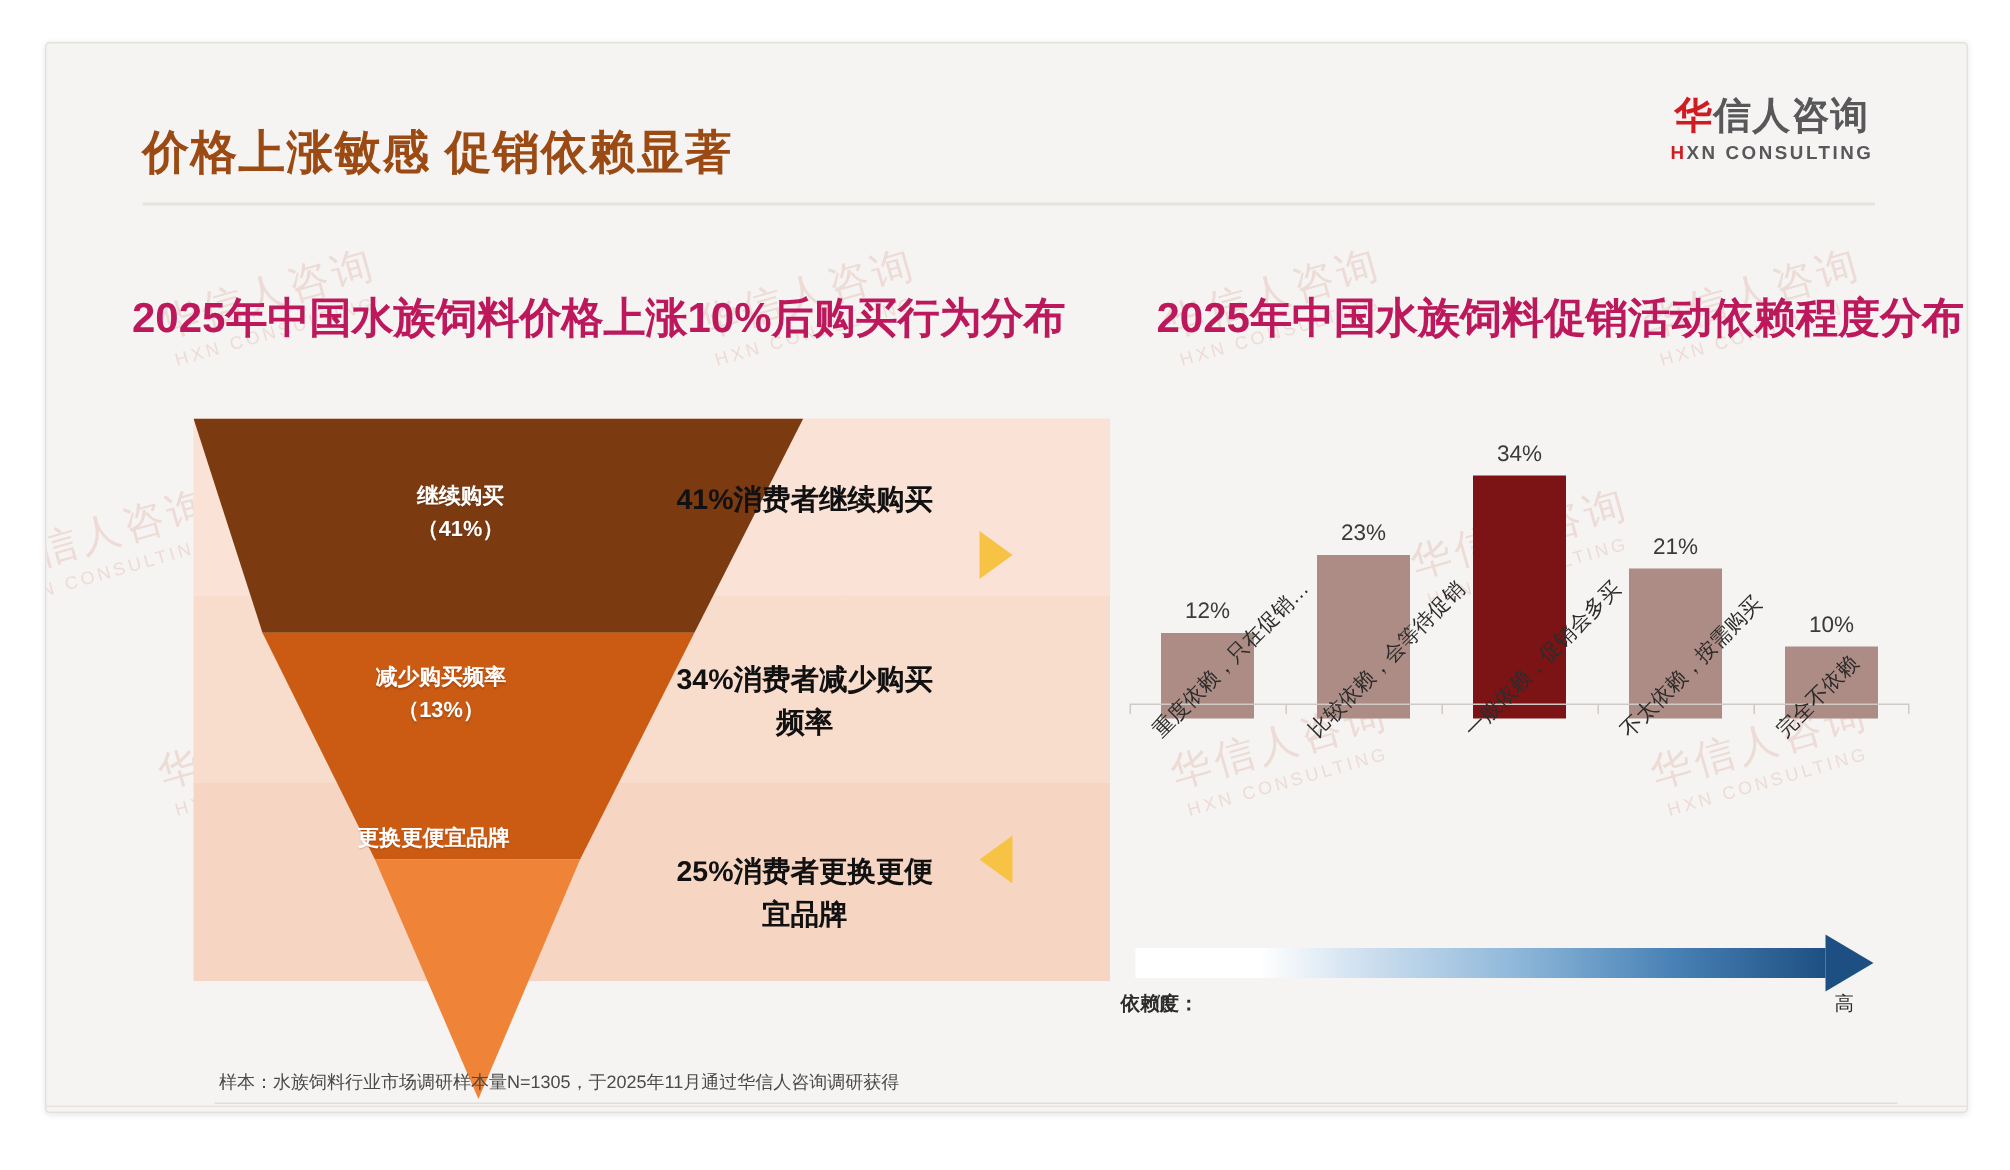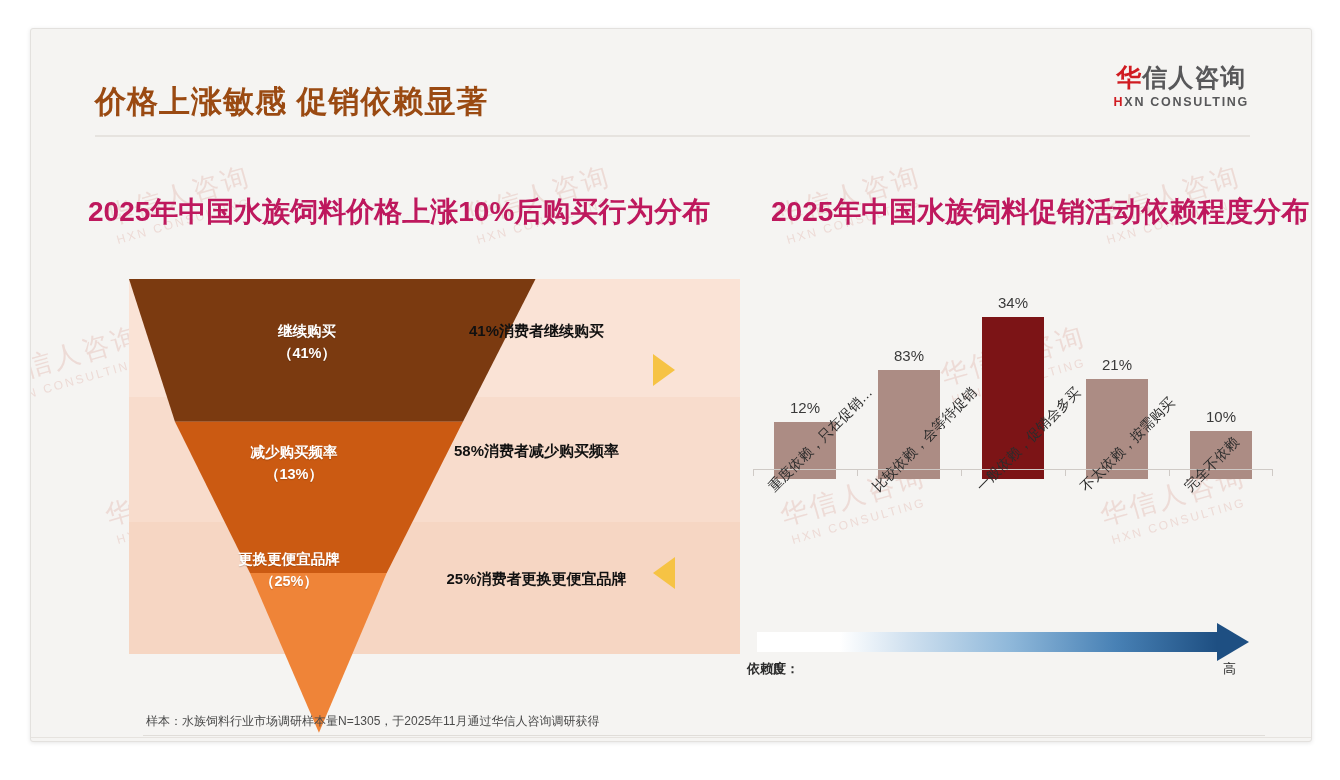--- a/index.html
+++ b/index.html
@@ -117,21 +117,21 @@
   #fun-label-0 { top: 42px; }
   #fun-label-1 { top: 163px; width: 250px; left: 40px; }
   #fun-label-2 { top: 270px; width: 210px; left: 55px; }
 
   .fun-note {
     position: absolute;
     left: 315px;
     width: 185px;
     text-align: center;
     font-weight: bold;
-    font-size: 15px;
+    font-size: 19px;
     color: #111111;
     line-height: 1.55;
   }
   #fun-note-0 { top: 40px; }
   #fun-note-1 { top: 160px; }
   #fun-note-2 { top: 288px; }
 
   
   .tri { position: absolute; width: 0; height: 0; }
   .tri.right {
@@ -304,39 +304,38 @@
       <div class="fun-label" id="fun-label-0">
           <div>继续购买</div>
           <div>（41%）</div>
         </div>
       <div class="fun-label" id="fun-label-1">
           <div>减少购买频率</div>
           <div>（13%）</div>
         </div>
       <div class="fun-label" id="fun-label-2">
           <div>更换更便宜品牌</div>
-          <div>（25%）</div>
         </div>
 
       <div class="fun-note" id="fun-note-0">41%消费者继续购买</div>
-      <div class="fun-note" id="fun-note-1">58%消费者减少购买频率</div>
+      <div class="fun-note" id="fun-note-1">34%消费者减少购买频率</div>
       <div class="fun-note" id="fun-note-2">25%消费者更换更便宜品牌</div>
     </div>
 
     <div class="tri right" id="tri-top"></div>
     <div class="tri left" id="tri-bottom"></div>
 
     <div class="chart">
       <div class="bars" id="bars">
           <div class="bar-col">
             <div class="bar-val">12%</div>
             <div class="bar-rect" style="height: 57px;"></div>
           </div>
           <div class="bar-col">
-            <div class="bar-val">83%</div>
+            <div class="bar-val">23%</div>
             <div class="bar-rect" style="height: 109px;"></div>
           </div>
           <div class="bar-col">
             <div class="bar-val">34%</div>
             <div class="bar-rect hl" style="height: 162px;"></div>
           </div>
           <div class="bar-col">
             <div class="bar-val">21%</div>
             <div class="bar-rect" style="height: 100px;"></div>
           </div>

